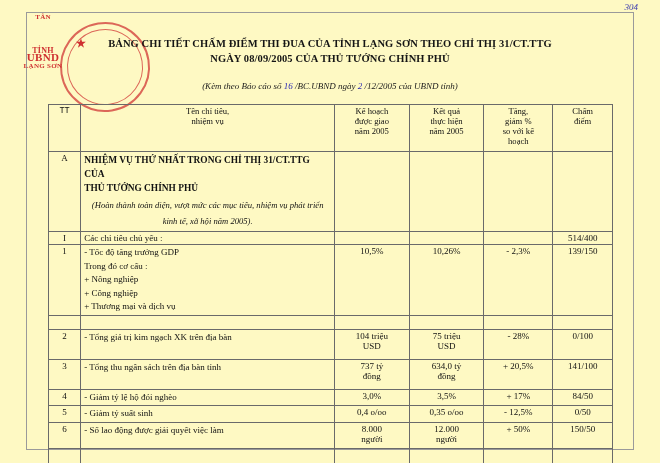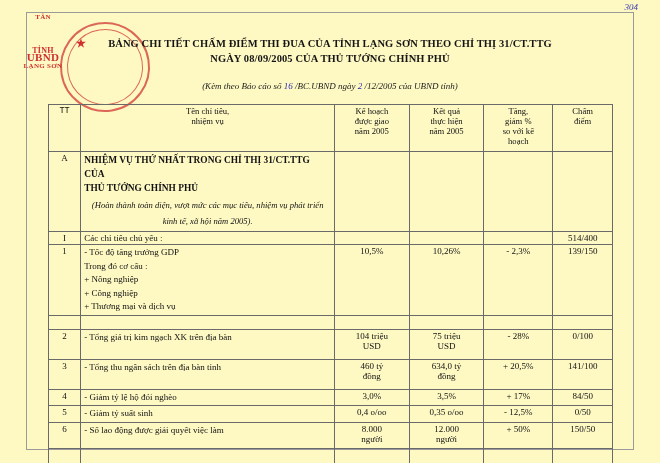--- a/index.html
+++ b/index.html
@@ -295,21 +295,21 @@
             <div>USD</div>
           </td>
           <td class="c-pct">- 28%</td>
           <td class="c-score">0/100</td>
         </tr>
 
         <tr class="tall">
           <td class="ctr">3</td>
           <td class="rowtext">- Tổng thu ngân sách trên địa bàn tỉnh</td>
           <td class="c-plan">
-            <div>460 tỷ</div>
+            <div>737 tỷ</div>
             <div>đồng</div>
           </td>
           <td class="c-real">
             <div>634,0 tỷ</div>
             <div>đồng</div>
           </td>
           <td class="c-pct">+ 20,5%</td>
           <td class="c-score">141/100</td>
         </tr>
 

